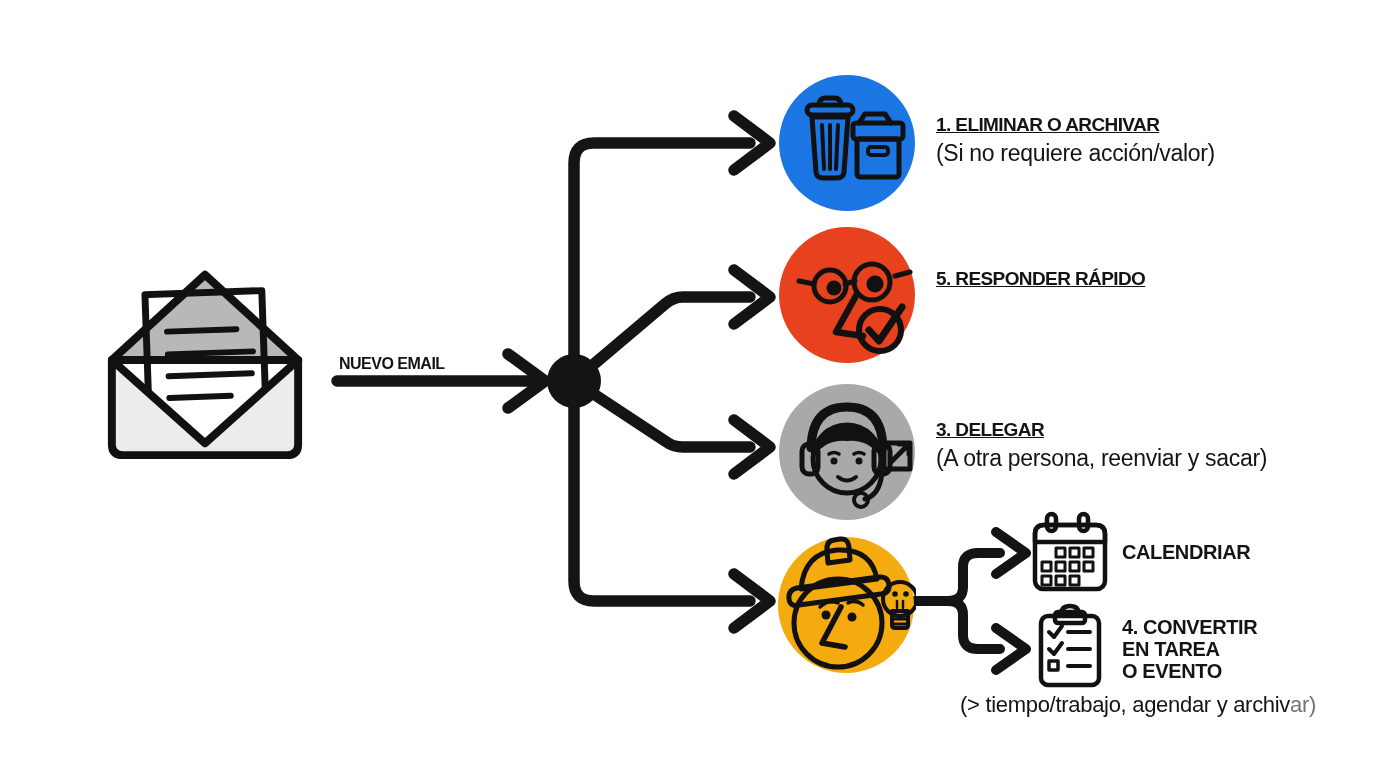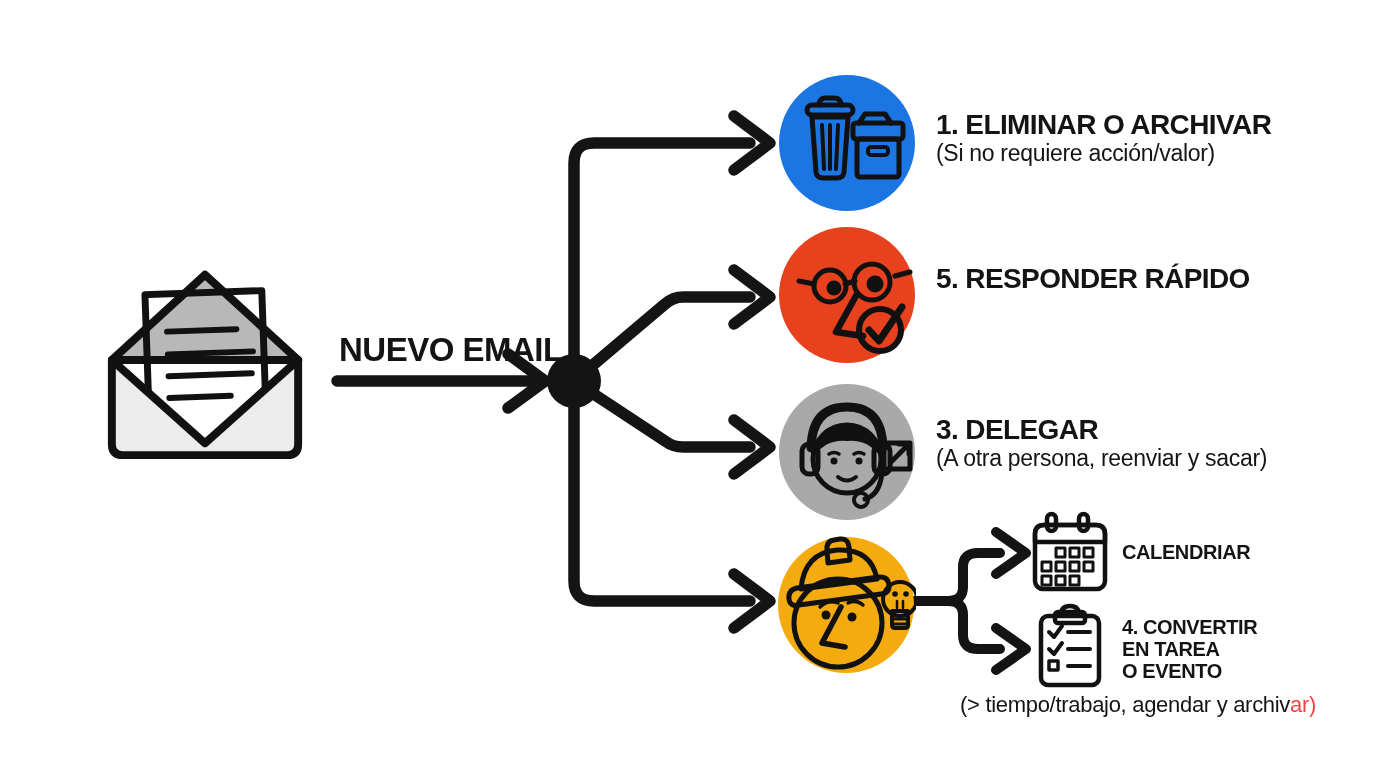--- a/index.html
+++ b/index.html
@@ -6,35 +6,35 @@
   .canvas{
     position:relative;width:1376px;height:768px;overflow:hidden;background:#ffffff;
     font-family:"Liberation Sans", sans-serif;color:#141414;
   }
   .connectors{position:absolute;left:0;top:0;width:1376px;height:768px;}
   .connectors path{stroke:#141414;fill:none;stroke-width:11.5;stroke-linecap:round;stroke-linejoin:round;}
   .connectors path.thin{stroke-width:10;}
   .connectors circle{fill:#141414;}
   .abs{position:absolute;}
   .nuevo-label{
-    position:absolute;left:339px;top:331px;font-size:33px;font-weight:bold;
+    position:absolute;left:339px;top:355px;font-size:16px;font-weight:bold;
     letter-spacing:-0.5px;white-space:nowrap;
   }
   .circle-node{position:absolute;width:140px;height:140px;}
   .btext{position:absolute;left:936px;white-space:nowrap;}
-  .btitle{font-size:28px;font-weight:bold;letter-spacing:-0.6px;line-height:30px;}
+  .btitle{font-size:19px;font-weight:bold;letter-spacing:-0.6px;line-height:30px;text-decoration:underline;}
   .bsub{font-size:23px;letter-spacing:-0.3px;}
   .mini-label{
     position:absolute;left:1122px;font-size:20px;font-weight:bold;
     letter-spacing:-0.4px;line-height:22px;white-space:nowrap;
   }
   .note{
     position:absolute;left:960px;top:692px;font-size:22px;letter-spacing:-0.3px;white-space:nowrap;
   }
-  .note .faded{color:#ef4444;}
+  .note .faded{color:#737373;}
   svg .ink{stroke:#111111;stroke-linecap:round;stroke-linejoin:round;fill:none;}
 </style>
 </head>
 <body>
 
 <div class="canvas">
 
   <svg class="connectors" viewBox="0 0 1376 768">
 
     <path d="M337,381 H534"></path>

